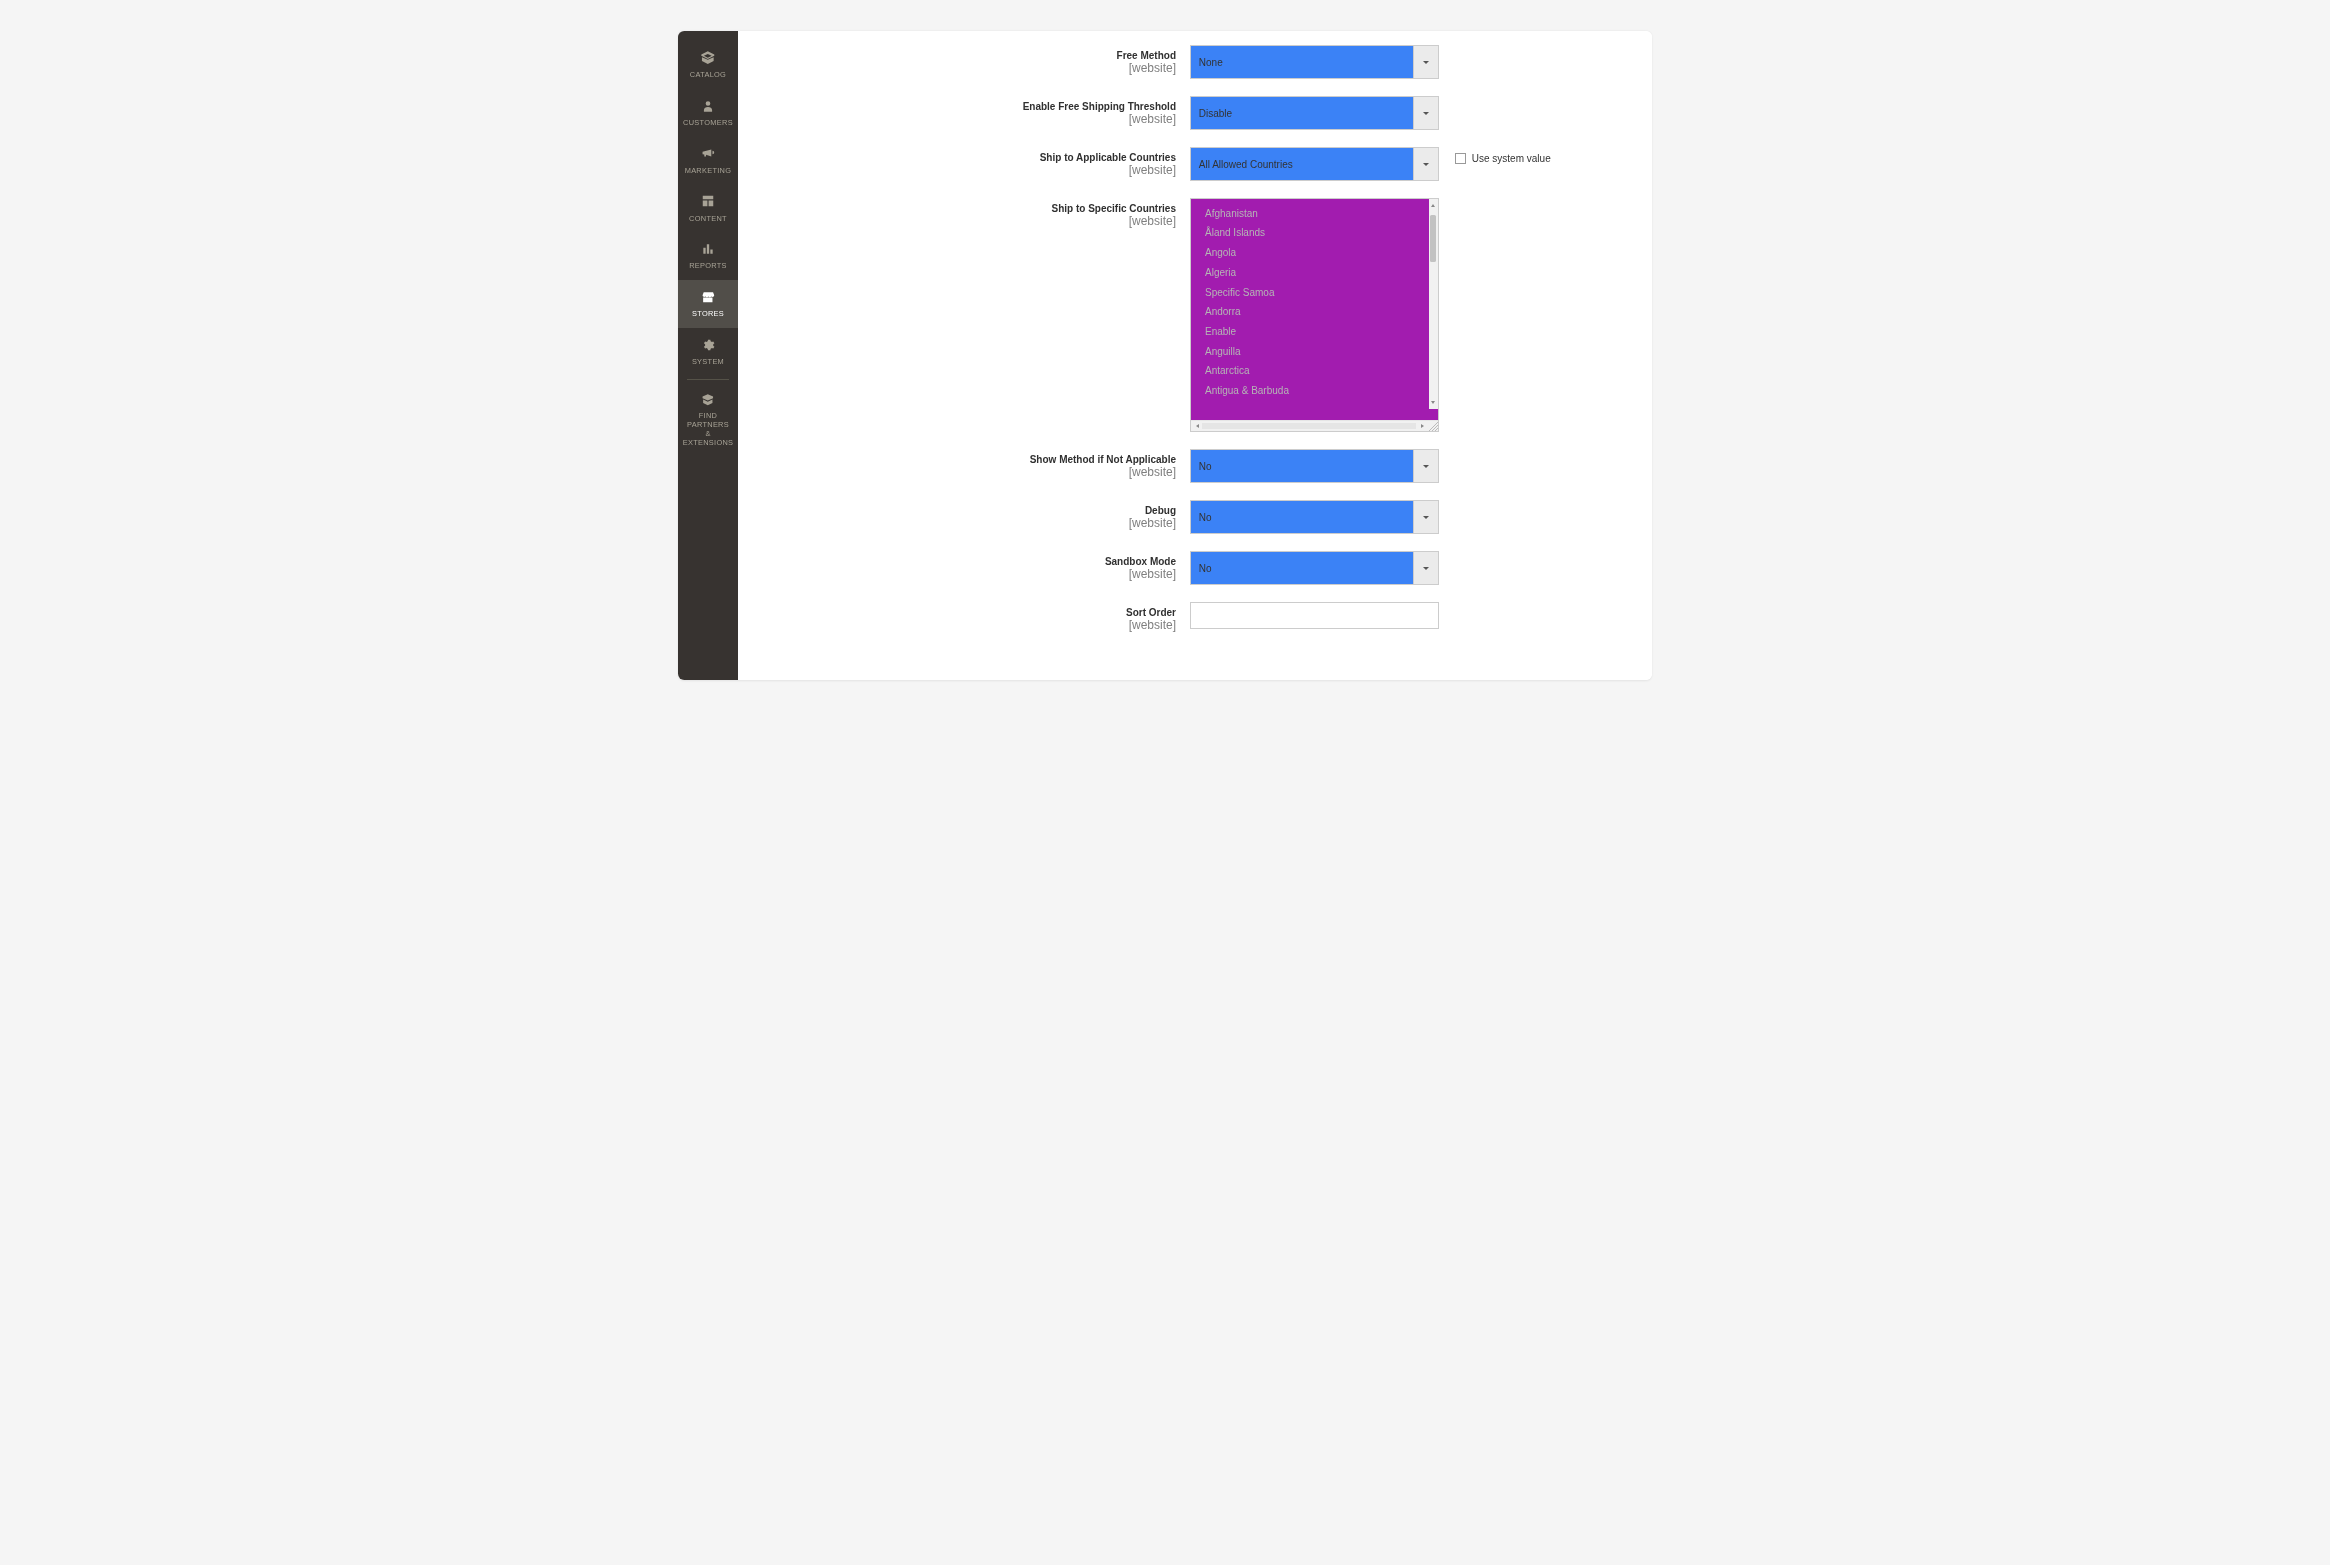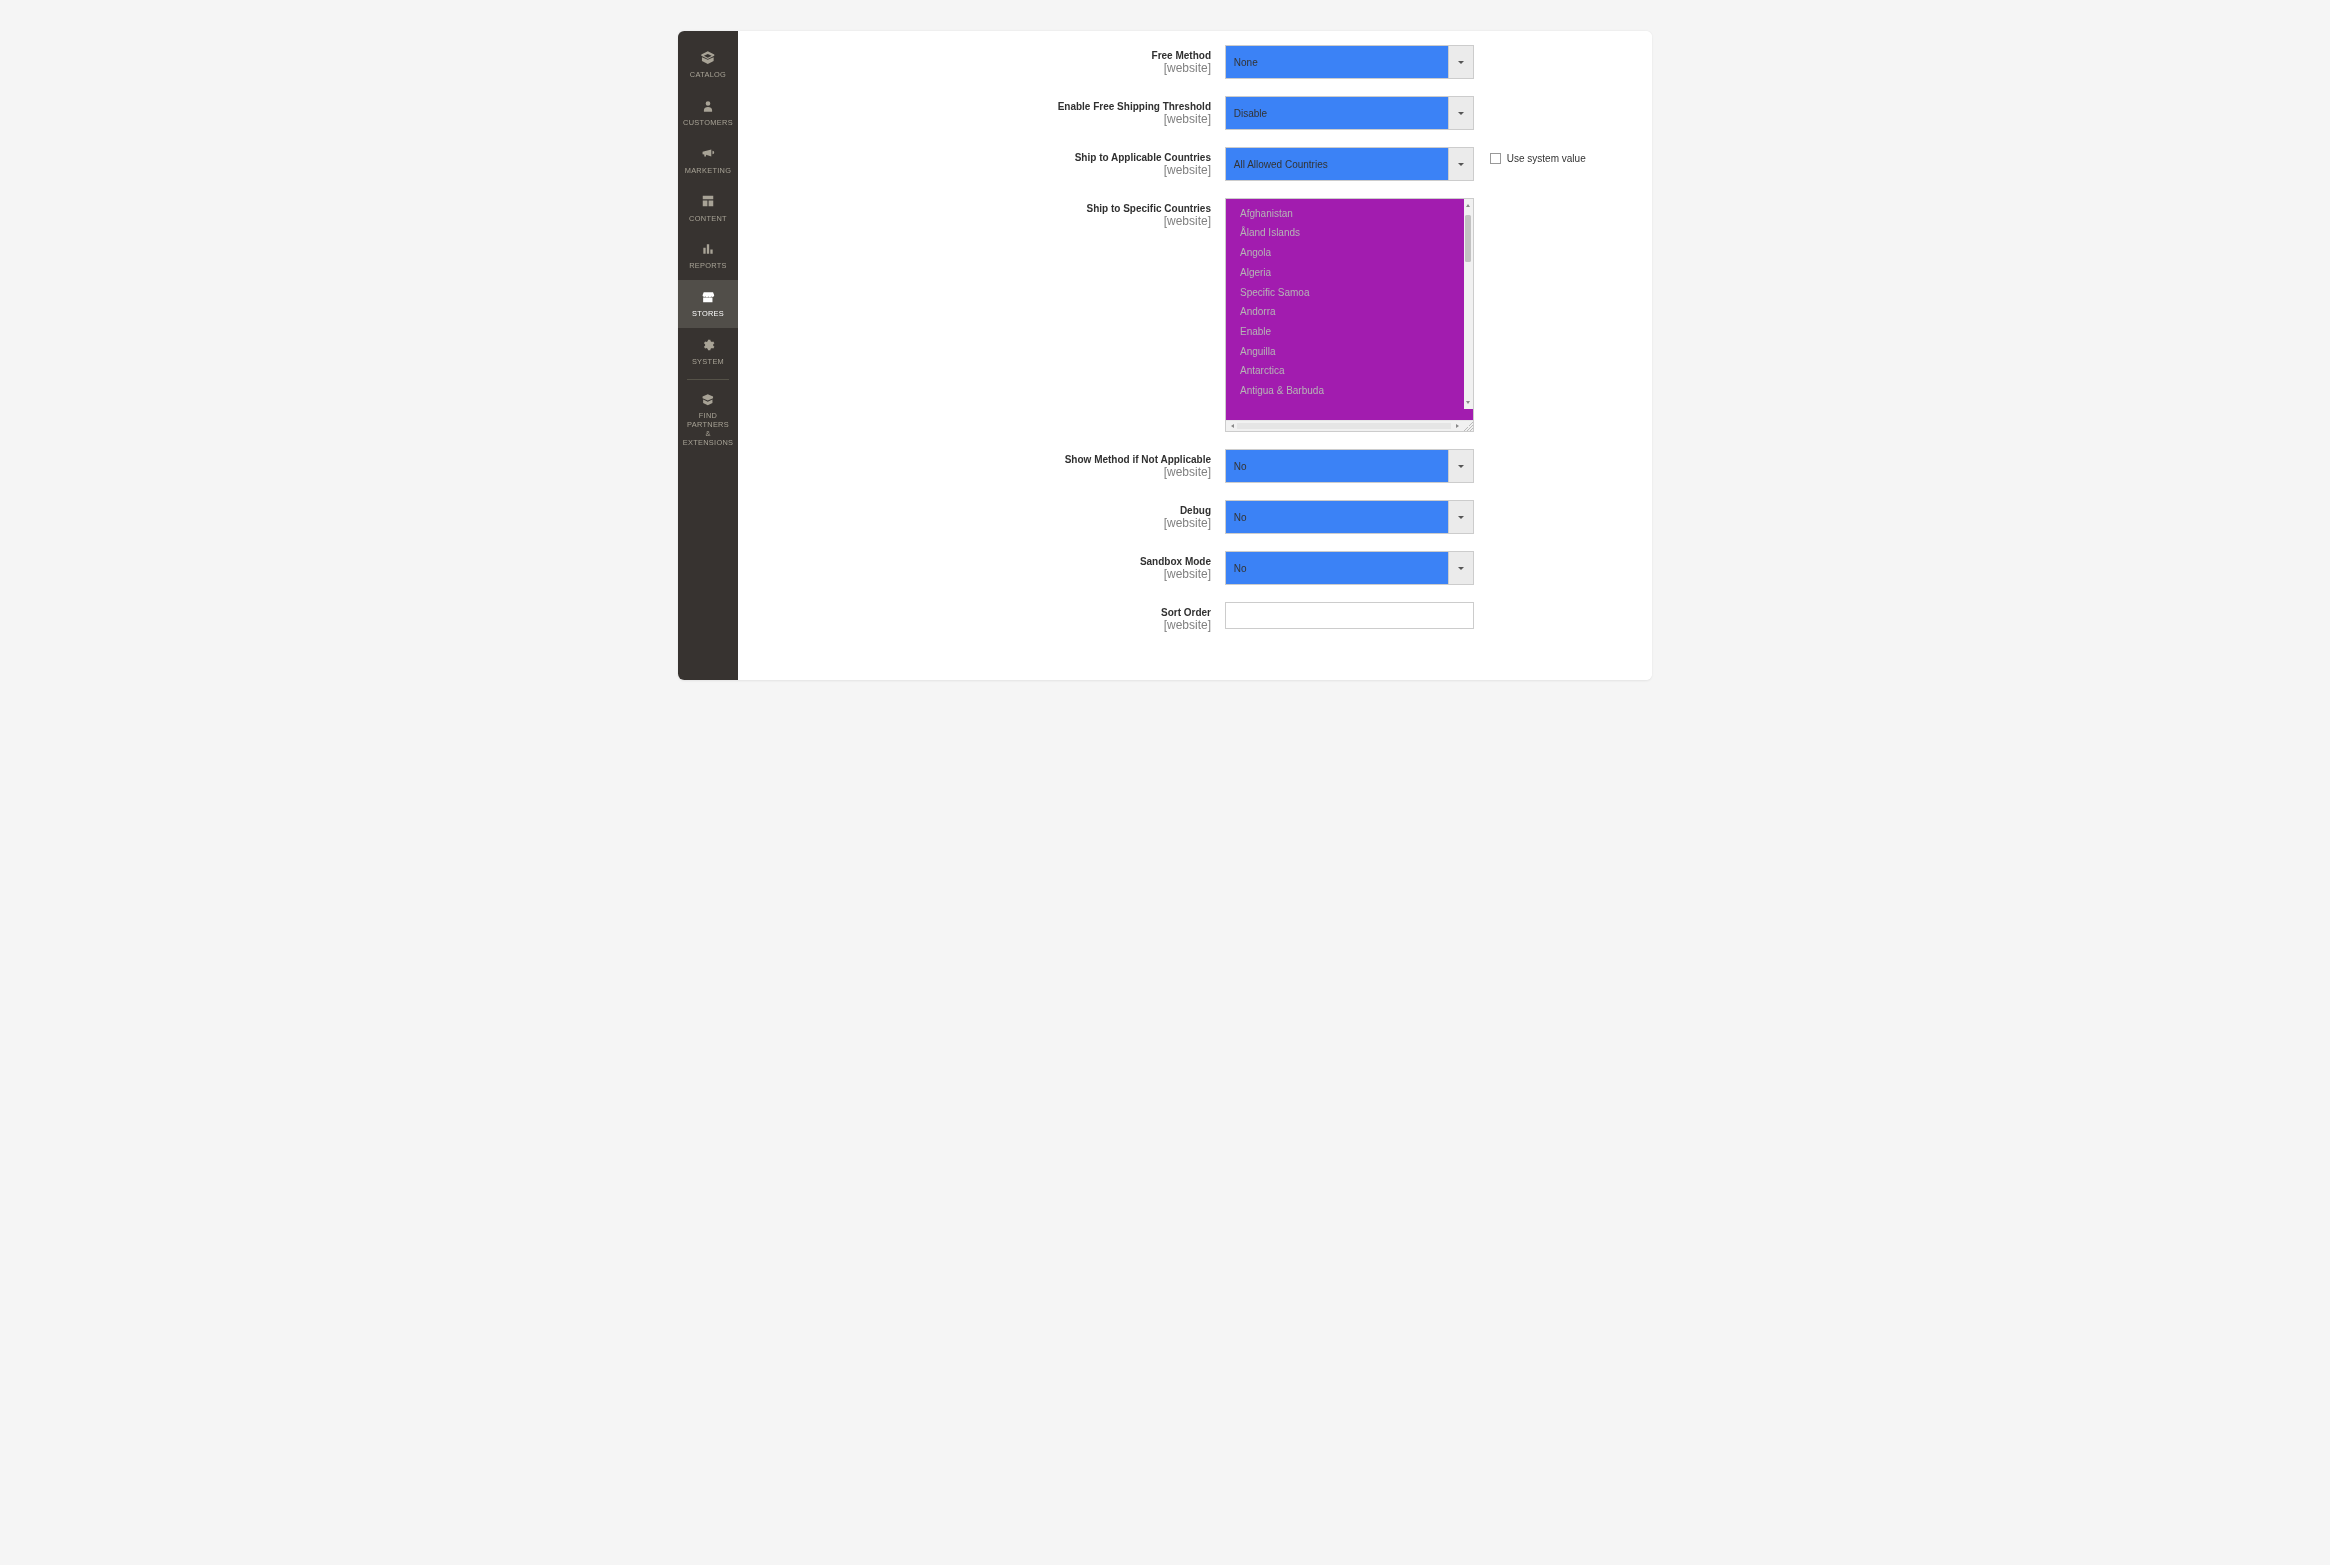--- a/index.html
+++ b/index.html
@@ -50,21 +50,20 @@
     border-top: 0.8px solid #555248;
     margin: 3.1px 9.3px;
   }
   .sidebar-item .label1,
   .sidebar-item .label2 { display: block; line-height: 1.2; }
   
   .content {
     flex: 1;
     padding: 14px 31px 31px 31px;
     background: #fff;
-    margin-left: 35px;
   }
   .form-row {
     display: flex;
     align-items: flex-start;
     margin-bottom: 17px;
   }
   .label-col {
     width: 421px;
     text-align: right;
     padding-right: 14px;

